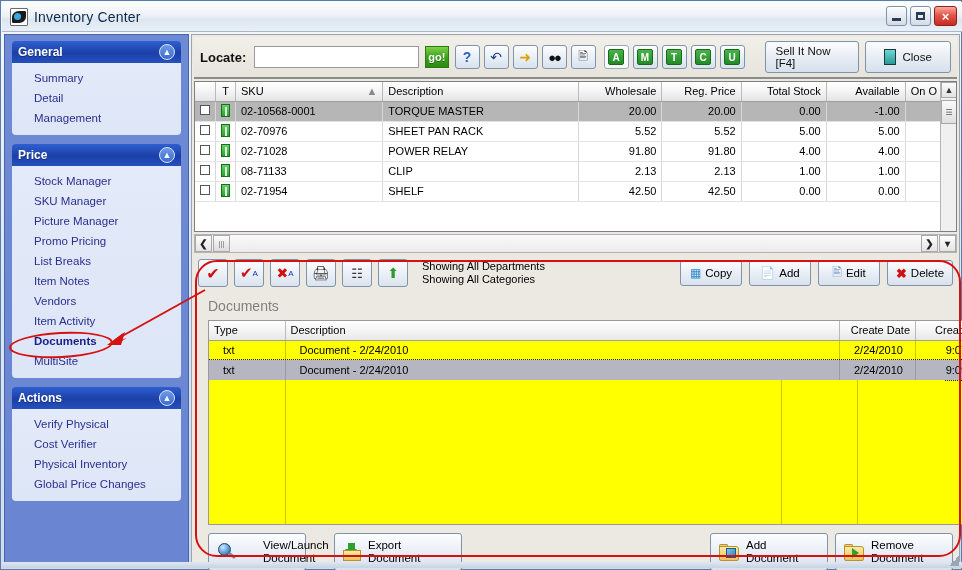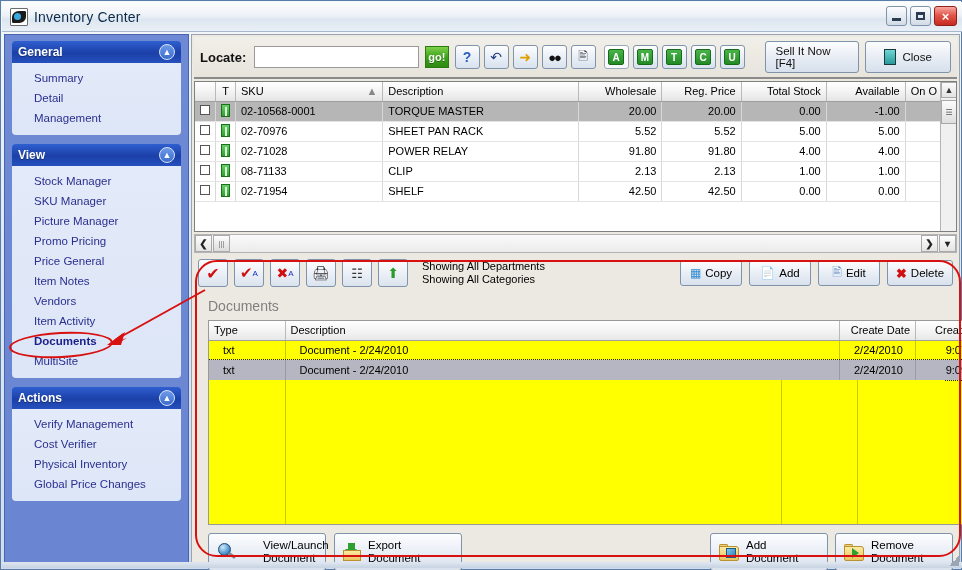--- a/index.html
+++ b/index.html
@@ -350,44 +350,44 @@
       </div>
       <div class="panel-body">
         <div class="side-item">Summary</div>
         <div class="side-item">Detail</div>
         <div class="side-item">Management</div>
       </div>
     </div>
 
     <div class="panel">
       <div class="panel-header">
-        <span class="ph-title">View</span>
+        <span class="ph-title">Price</span>
         <span class="chev">▲</span>
       </div>
       <div class="panel-body">
         <div class="side-item">Stock Manager</div>
         <div class="side-item">SKU Manager</div>
         <div class="side-item">Picture Manager</div>
         <div class="side-item">Promo Pricing</div>
-        <div class="side-item">Price General</div>
+        <div class="side-item">List Breaks</div>
         <div class="side-item">Item Notes</div>
         <div class="side-item">Vendors</div>
         <div class="side-item">Item Activity</div>
         <div class="side-item highlight">Documents</div>
         <div class="side-item">MultiSite</div>
       </div>
     </div>
 
     <div class="panel">
       <div class="panel-header">
         <span class="ph-title">Actions</span>
         <span class="chev">▲</span>
       </div>
       <div class="panel-body">
-        <div class="side-item">Verify Management</div>
+        <div class="side-item">Verify Physical</div>
         <div class="side-item">Cost Verifier</div>
         <div class="side-item">Physical Inventory</div>
         <div class="side-item">Global Price Changes</div>
       </div>
     </div>
   </div>
 
   <div id="main">
 
     <div id="locatebar">
@@ -607,21 +607,21 @@
           </tbody>
         </table>
         <div id="docfill" style="left:0;top:59px;width:735px;height:146px;">
           <div class="vline" style="left:76px;"></div>
           <div class="vline" style="left:572px;"></div>
           <div class="vline" style="left:648px;"></div>
         </div>
       </div>
 
       <div id="docbtns">
-        <div class="docbtn" style="left:0;width:118px;gap:46px;">
+        <div class="docbtn" style="left:0;width:98px;gap:46px;">
           <span class="ico-mag">
               <span class="lens"></span>
               <span class="hand"></span>
             </span>
           <span class="lbl">
             <span style="display:block">View/Launch</span>
             <span style="display:block">Document</span>
           </span>
         </div>
         <div class="docbtn" style="left:126px;width:128px;">

